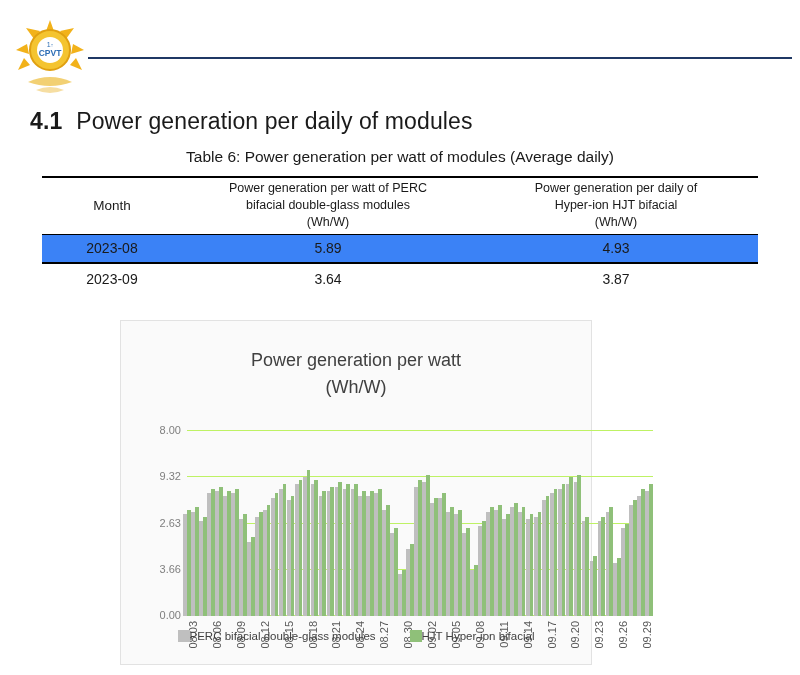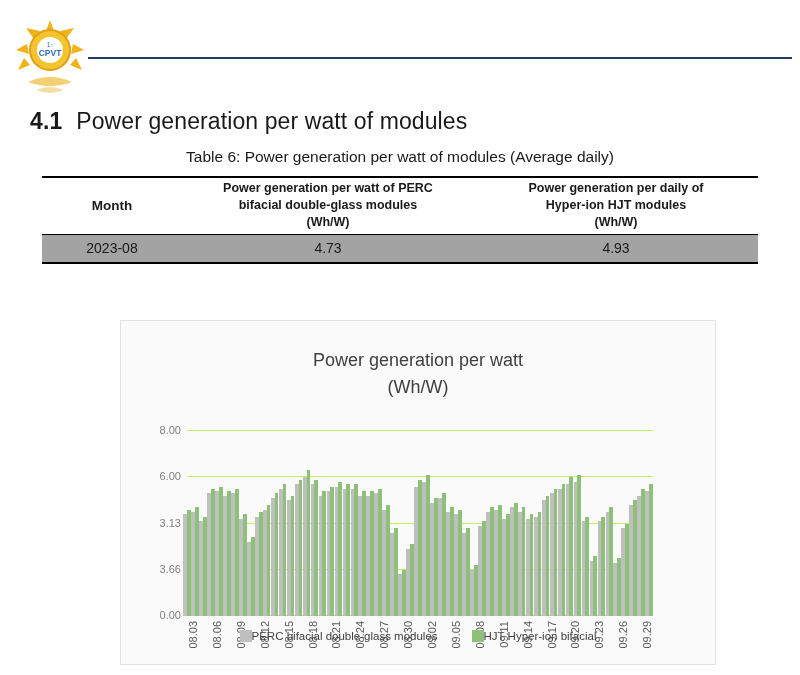--- a/index.html
+++ b/index.html
@@ -65,45 +65,45 @@
   }
   table.data th, table.data td {
     padding: 0;
     text-align: center;
     vertical-align: middle;
   }
   .thead-row th {
     border-top: 2.5px solid #000;
     border-bottom: 1.2px solid #000;
     height: 57px;
-    font-weight: bold;
+    font-weight: normal;
     font-size: 12.5px;
     line-height: 1.35;
   }
   .thead-row th.month-col { font-size: 13.5px; }
   .col-month { width: 140px; }
   .col-a { width: 292px; }
   .col-b { width: 284px; }
   .row-1 td {
-    background: #a3a3a3;
+    background: #3b82f6;
     height: 29px;
     font-size: 14px;
     border-bottom: 2.5px solid #000;
   }
   .row-2 td {
     height: 30px;
     font-size: 14px;
   }
   .row-1 td.month-cell, .row-2 td.month-cell { font-size: 14px; }
 
   
   .chart-card {
     position: absolute;
     left: 120px; top: 320px;
-    width: 596px; height: 345px;
+    width: 472px; height: 345px;
     background: #fafafa;
     border: 1px solid #e2e2e2;
   }
   .chart-title {
     position: absolute;
     left: 0; right: 0; top: 26px;
     text-align: center;
     font-size: 18px;
     color: #404040;
     line-height: 1.5;
@@ -210,21 +210,21 @@
 
         <path d="M14 62 Q36 52 58 62 Q36 70 14 62 Z" fill="#f0c85a" opacity="0.85"></path>
         <path d="M22 70 Q36 64 50 70 Q36 76 22 70 Z" fill="#f2d07a" opacity="0.7"></path>
       </g>
     </svg>
   </div>
   <div class="header-rule"></div>
 </div>
 
 <div class="section-title">
-  <span class="num">4.1</span><span>Power generation per watt of modules</span>
+  <span class="num">4.1</span><span>Power generation per daily of modules</span>
 </div>
 
 <div class="table-caption">Table 6: Power generation per watt of modules (Average daily)</div>
 
 <div class="table-wrap">
   <table class="data">
     <colgroup>
       <col class="col-month">
         <col class="col-a">
         <col class="col-b">
@@ -232,54 +232,59 @@
     <thead>
       <tr class="thead-row">
         <th class="month-col">Month</th>
         <th>
           <div>Power generation per watt of PERC</div>
           <div>bifacial double-glass modules</div>
           <div>(Wh/W)</div>
         </th>
         <th>
           <div>Power generation per daily of</div>
-          <div>Hyper-ion HJT modules</div>
+          <div>Hyper-ion HJT bifacial</div>
           <div>(Wh/W)</div>
         </th>
       </tr>
     </thead>
     <tbody>
       <tr class="row-1">
         <td class="month-cell">2023-08</td>
-        <td>4.73</td>
+        <td>5.89</td>
         <td>4.93</td>
+      </tr>
+      <tr class="row-2">
+        <td class="month-cell">2023-09</td>
+        <td>3.64</td>
+        <td>3.87</td>
       </tr>
     </tbody>
   </table>
 </div>
 
 <div class="chart-card">
   <div class="chart-title">
     <div>Power generation per watt</div>
     <div>(Wh/W)</div>
   </div>
 
   <div class="plot">
     <div id="gridlines">
         <div class="gridline" style="bottom: 0%;">
           <span class="ytick">0.00</span>
         </div>
         <div class="gridline" style="bottom: 25%;">
           <span class="ytick">3.66</span>
         </div>
         <div class="gridline" style="bottom: 50%;">
-          <span class="ytick">3.13</span>
+          <span class="ytick">2.63</span>
         </div>
         <div class="gridline" style="bottom: 75%;">
-          <span class="ytick">6.00</span>
+          <span class="ytick">9.32</span>
         </div>
         <div class="gridline" style="bottom: 100%;">
           <span class="ytick">8.00</span>
         </div>
       </div>
     <div class="bars" id="bars">
         <div class="group">
           <div class="bar perc" style="height: 55%;"></div>
           <div class="bar hjt" style="height: 57.5%;"></div>
         </div>

